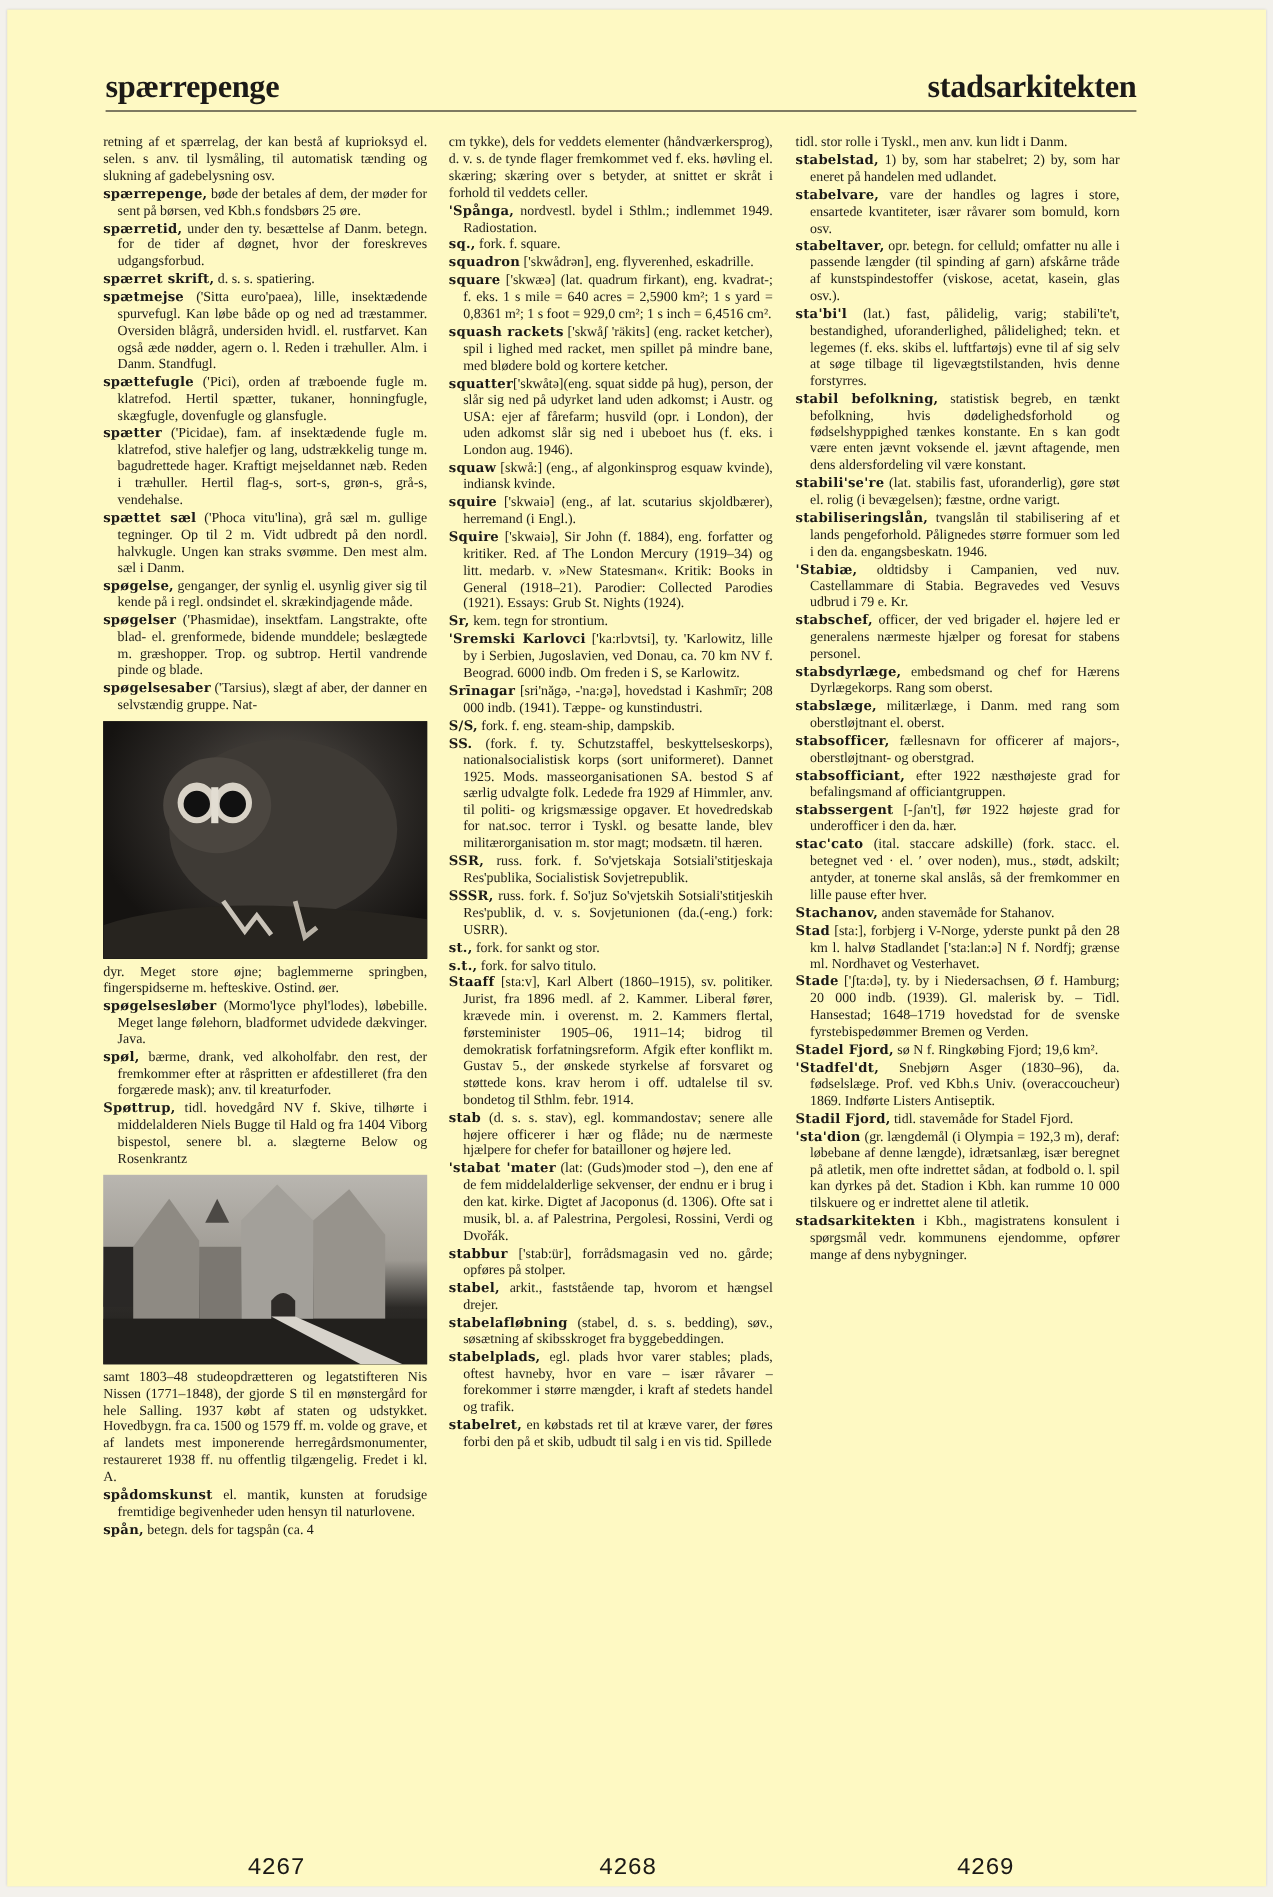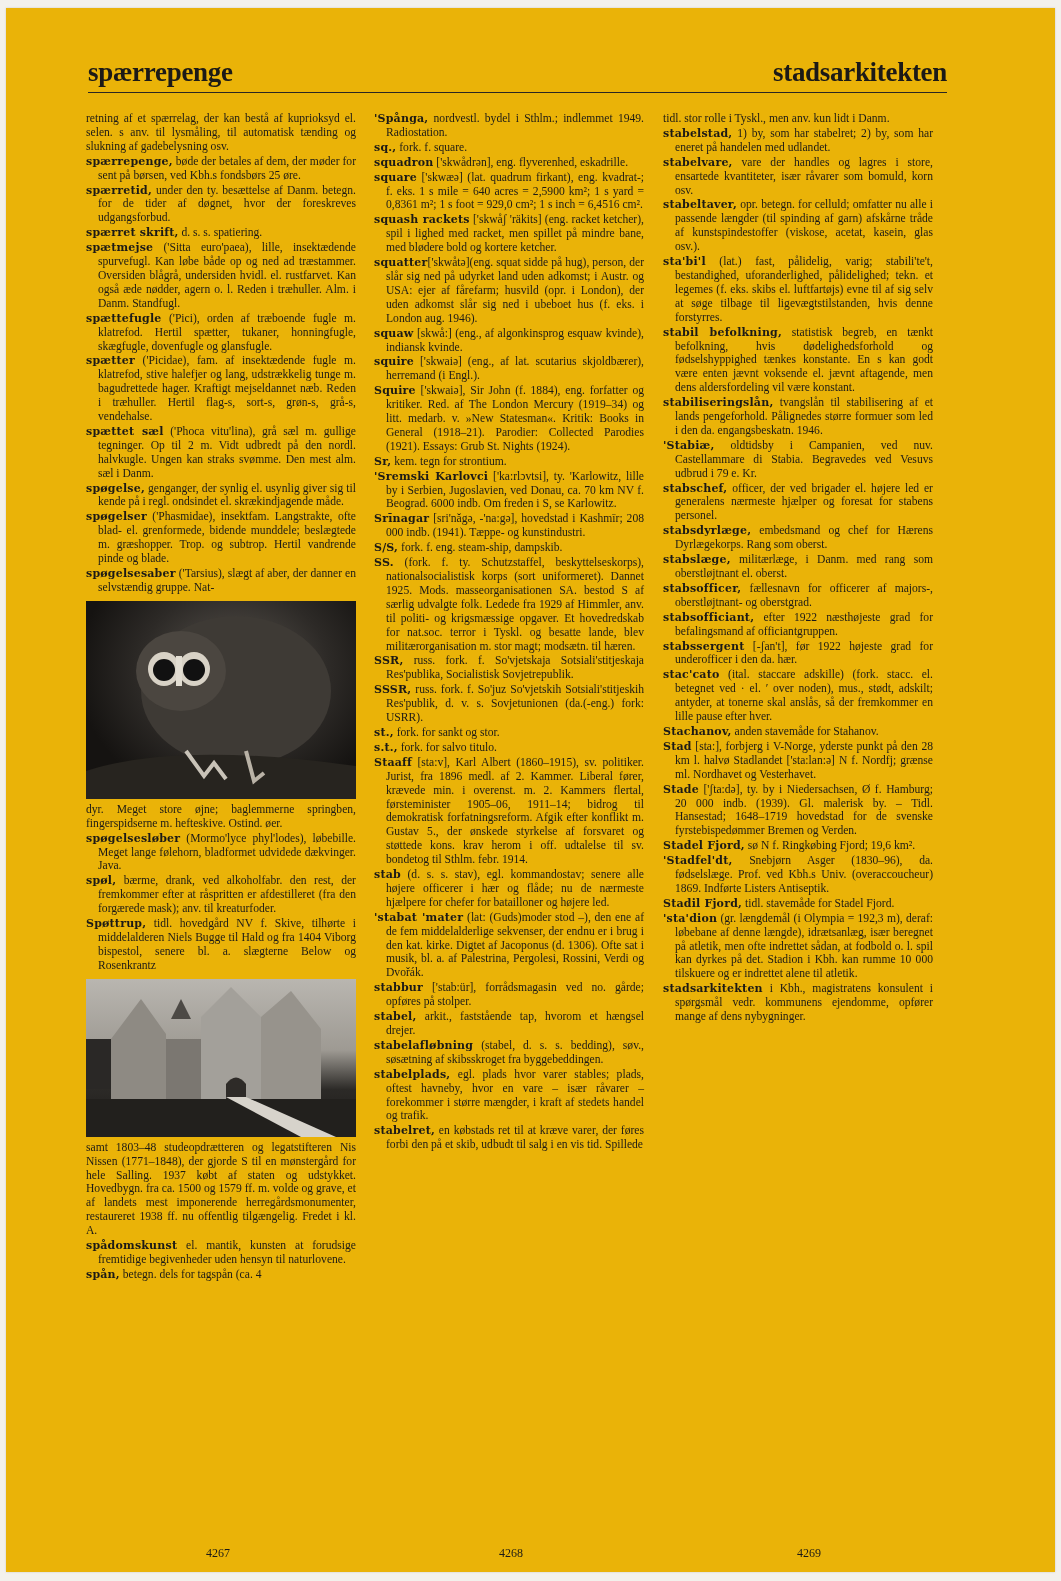--- a/index.html
+++ b/index.html
@@ -4,21 +4,21 @@
 <style>
   html, body { margin: 0; padding: 0; }
   body {
     width: 1061px; height: 1581px; overflow: hidden;
     background: #f3f1ec;
     font-family: "Liberation Serif", "DejaVu Serif", serif;
     color: #1c1a17;
   }
   .sheet {
     position: absolute; left: 6px; top: 8px; width: 1049px; height: 1564px;
-    background: #eab308;
+    background: #fef9c3;
     box-shadow: 0 0 2px rgba(0,0,0,0.15);
   }
   .running-head {
     position: absolute; left: 82px; right: 108px; top: 44px; height: 40px;
     border-bottom: 1.5px solid #2a2723;
   }
   .running-head .left, .running-head .right {
     position: absolute; bottom: 4px;
     font-size: 27px; font-weight: bold; letter-spacing: -0.3px;
   }
@@ -37,22 +37,22 @@
   .figure {
     width: 270px; margin: 6px 0 4px 0; background: #222;
     position: relative; overflow: hidden;
   }
   .fig-loris { height: 198px;
     background: radial-gradient(ellipse at 55% 35%, #5b5650 0%, #2d2a27 45%, #151311 75%),
                 linear-gradient(#3a3733, #161412);
   }
   .fig-castle { height: 158px; background: linear-gradient(#b9b6b0 0%, #9e9a93 45%, #2c2a27 70%, #1c1a18 100%); }
   .page-num {
-    position: absolute; top: 1538px; font-size: 12px;
-    font-family: Liberation Serif, serif;
+    position: absolute; top: 1538px; font-size: 20px;
+    font-family: Liberation Mono, monospace;
   }
   .pn1 { left: 200px; } .pn2 { left: 493px; } .pn3 { left: 791px; }
 </style>
 </head>
 <body>
 
 <div class="sheet">
 
   <div class="running-head">
     <span class="left">spærrepenge</span>
@@ -108,20 +108,21 @@
     </div>
     <div id="c1c">
         <p class="entry cont"><span>samt 1803–48 studeopdrætteren og legatstifteren Nis Nissen (1771–1848), der gjorde S til en mønstergård for hele Salling. 1937 købt af staten og udstykket. Hovedbygn. fra ca. 1500 og 1579 ff. m. volde og grave, et af landets mest imponerende herregårdsmonumenter, restaureret 1938 ff. nu offentlig tilgængelig. Fredet i kl. A.</span></p>
         <p class="entry"><span class="hw">spådomskunst</span><span> el. mantik, kunsten at forudsige fremtidige begivenheder uden hensyn til naturlovene.</span></p>
         <p class="entry"><span class="hw">spån,</span><span> betegn. dels for tagspån (ca. 4</span></p>
       </div>
   </div>
 
   <div class="col col2">
       <div id="c2">
+        <p class="entry cont"><span>cm tykke), dels for veddets elementer (håndværkersprog), d. v. s. de tynde flager fremkommet ved f. eks. høvling el. skæring; skæring over s betyder, at snittet er skråt i forhold til veddets celler.</span></p>
         <p class="entry"><span class="hw">'Spånga,</span><span> nordvestl. bydel i Sthlm.; indlemmet 1949. Radiostation.</span></p>
         <p class="entry"><span class="hw">sq.,</span><span> fork. f. square.</span></p>
         <p class="entry"><span class="hw">squadron</span><span> ['skwådrən], eng. flyverenhed, eskadrille.</span></p>
         <p class="entry"><span class="hw">square</span><span> ['skwæə] (lat. quadrum firkant), eng. kvadrat-; f. eks. 1 s mile = 640 acres = 2,5900 km²; 1 s yard = 0,8361 m²; 1 s foot = 929,0 cm²; 1 s inch = 6,4516 cm².</span></p>
         <p class="entry"><span class="hw">squash rackets</span><span> ['skwåʃ 'räkits] (eng. racket ketcher), spil i lighed med racket, men spillet på mindre bane, med blødere bold og kortere ketcher.</span></p>
         <p class="entry"><span class="hw">squatter</span><span>['skwåtə](eng. squat sidde på hug), person, der slår sig ned på udyrket land uden adkomst; i Austr. og USA: ejer af fårefarm; husvild (opr. i London), der uden adkomst slår sig ned i ubeboet hus (f. eks. i London aug. 1946).</span></p>
         <p class="entry"><span class="hw">squaw</span><span> [skwå:] (eng., af algonkinsprog esquaw kvinde), indiansk kvinde.</span></p>
         <p class="entry"><span class="hw">squire</span><span> ['skwaiə] (eng., af lat. scutarius skjoldbærer), herremand (i Engl.).</span></p>
         <p class="entry"><span class="hw">Squire</span><span> ['skwaiə], Sir John (f. 1884), eng. forfatter og kritiker. Red. af The London Mercury (1919–34) og litt. medarb. v. »New Statesman«. Kritik: Books in General (1918–21). Parodier: Collected Parodies (1921). Essays: Grub St. Nights (1924).</span></p>
         <p class="entry"><span class="hw">Sr,</span><span> kem. tegn for strontium.</span></p>
@@ -145,20 +146,21 @@
     </div>
 
   <div class="col col3">
       <div id="c3">
         <p class="entry cont"><span>tidl. stor rolle i Tyskl., men anv. kun lidt i Danm.</span></p>
         <p class="entry"><span class="hw">stabelstad,</span><span> 1) by, som har stabelret; 2) by, som har eneret på handelen med udlandet.</span></p>
         <p class="entry"><span class="hw">stabelvare,</span><span> vare der handles og lagres i store, ensartede kvantiteter, især råvarer som bomuld, korn osv.</span></p>
         <p class="entry"><span class="hw">stabeltaver,</span><span> opr. betegn. for celluld; omfatter nu alle i passende længder (til spinding af garn) afskårne tråde af kunstspindestoffer (viskose, acetat, kasein, glas osv.).</span></p>
         <p class="entry"><span class="hw">sta'bi'l</span><span> (lat.) fast, pålidelig, varig; stabili'te't, bestandighed, uforanderlighed, pålidelighed; tekn. et legemes (f. eks. skibs el. luftfartøjs) evne til af sig selv at søge tilbage til ligevægtstilstanden, hvis denne forstyrres.</span></p>
         <p class="entry"><span class="hw">stabil befolkning,</span><span> statistisk begreb, en tænkt befolkning, hvis dødelighedsforhold og fødselshyppighed tænkes konstante. En s kan godt være enten jævnt voksende el. jævnt aftagende, men dens aldersfordeling vil være konstant.</span></p>
+        <p class="entry"><span class="hw">stabili'se're</span><span> (lat. stabilis fast, uforanderlig), gøre støt el. rolig (i bevægelsen); fæstne, ordne varigt.</span></p>
         <p class="entry"><span class="hw">stabiliseringslån,</span><span> tvangslån til stabilisering af et lands pengeforhold. Pålignedes større formuer som led i den da. engangsbeskatn. 1946.</span></p>
         <p class="entry"><span class="hw">'Stabiæ,</span><span> oldtidsby i Campanien, ved nuv. Castellammare di Stabia. Begravedes ved Vesuvs udbrud i 79 e. Kr.</span></p>
         <p class="entry"><span class="hw">stabschef,</span><span> officer, der ved brigader el. højere led er generalens nærmeste hjælper og foresat for stabens personel.</span></p>
         <p class="entry"><span class="hw">stabsdyrlæge,</span><span> embedsmand og chef for Hærens Dyrlægekorps. Rang som oberst.</span></p>
         <p class="entry"><span class="hw">stabslæge,</span><span> militærlæge, i Danm. med rang som oberstløjtnant el. oberst.</span></p>
         <p class="entry"><span class="hw">stabsofficer,</span><span> fællesnavn for officerer af majors-, oberstløjtnant- og oberstgrad.</span></p>
         <p class="entry"><span class="hw">stabsofficiant,</span><span> efter 1922 næsthøjeste grad for befalingsmand af officiantgruppen.</span></p>
         <p class="entry"><span class="hw">stabssergent</span><span> [-ʃan't], før 1922 højeste grad for underofficer i den da. hær.</span></p>
         <p class="entry"><span class="hw">stac'cato</span><span> (ital. staccare adskille) (fork. stacc. el. betegnet ved · el. ′ over noden), mus., stødt, adskilt; antyder, at tonerne skal anslås, så der fremkommer en lille pause efter hver.</span></p>
         <p class="entry"><span class="hw">Stachanov,</span><span> anden stavemåde for Stahanov.</span></p>

